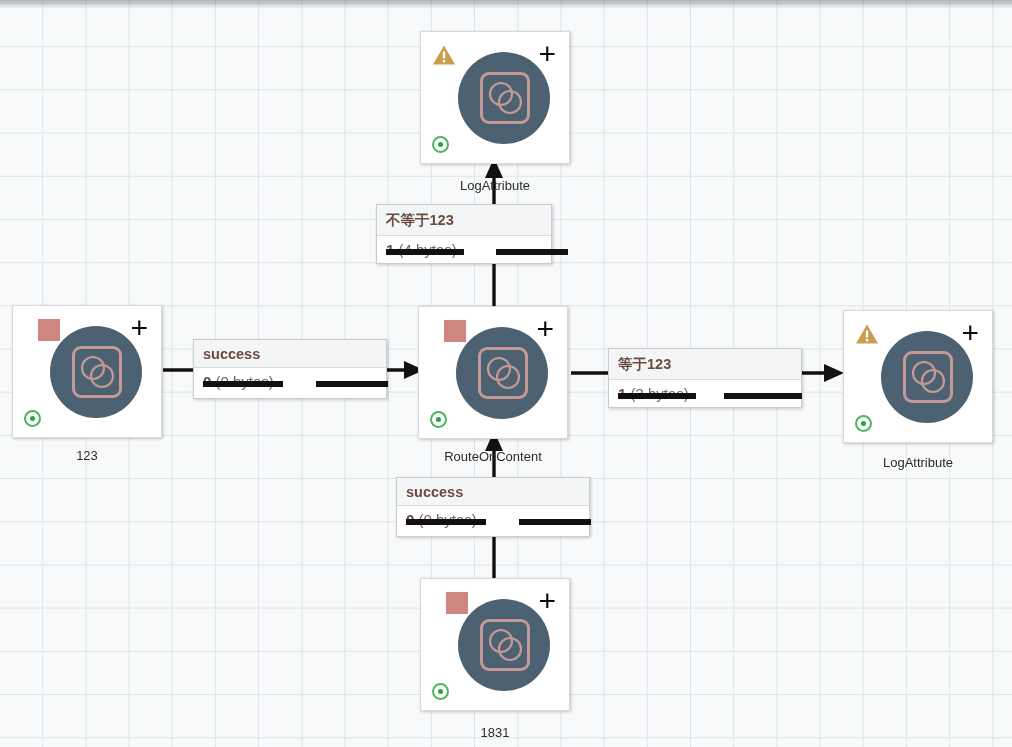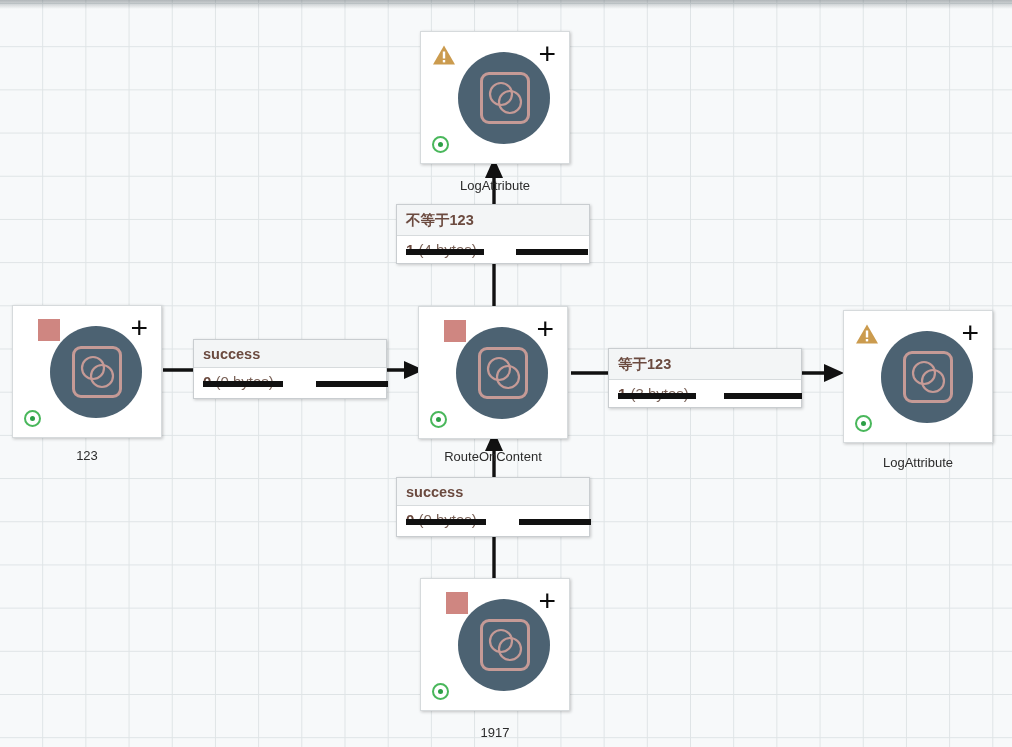--- a/index.html
+++ b/index.html
@@ -272,23 +272,23 @@
       <svg width="44" height="46" viewBox="0 0 44 46">
         <circle cx="18" cy="19" r="11" fill="none" stroke="#c59a96" stroke-width="2.2"></circle>
         <circle cx="27" cy="27" r="11" fill="none" stroke="#c59a96" stroke-width="2.2"></circle>
       </svg>
     </div>
   </div>
   <div class="bullseye" style="left:11px; bottom:10px; width:17px; height:17px;">
       <i></i>
     </div>
 </div>
-<div class="node-label" style="left:400px; top:725px; width:190px;">1917</div>
-
-<div class="conn" style="left:396px; top:204px; width:194px; height:60px;">
+<div class="node-label" style="left:400px; top:725px; width:190px;">1831</div>
+
+<div class="conn" style="left:376px; top:204px; width:176px; height:60px;">
   <div class="conn-head">不等于123</div>
   <div class="conn-body">
     <b>1</b>
     <span>(4 bytes)</span>
     <div class="conn-bars">
       <span style="left:0; width:78px;"></span>
       <span style="left:110px; width:72px;"></span>
     </div>
   </div>
 </div>

